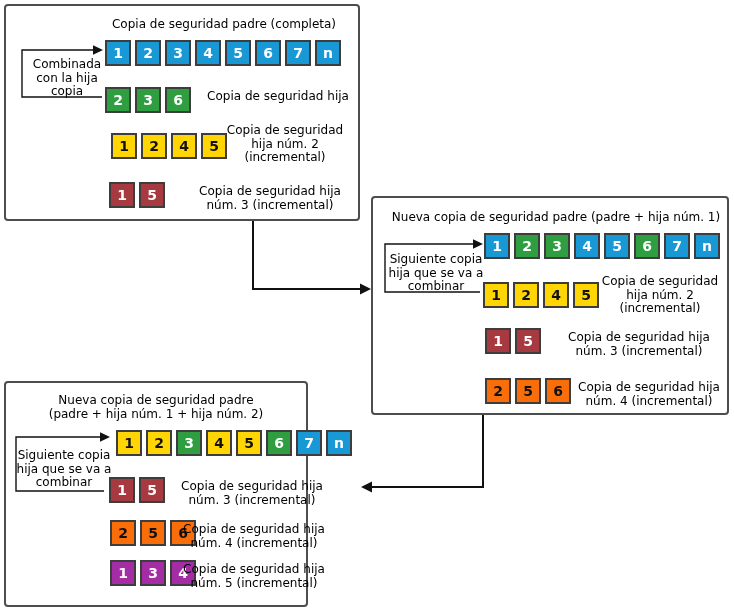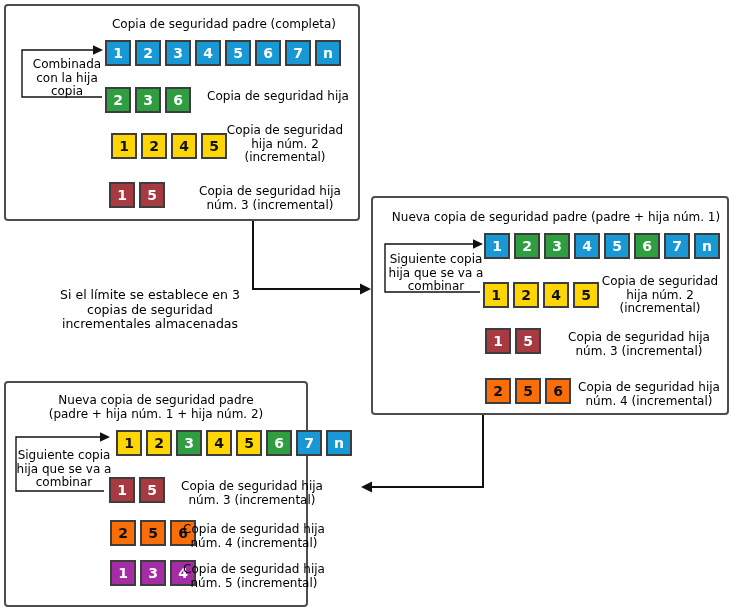--- a/index.html
+++ b/index.html
@@ -158,25 +158,20 @@
         <span class="blk" style="background: rgb(164, 44, 164); border-color: rgb(61, 61, 61); color: rgb(255, 255, 255);">1</span>
         <span class="blk" style="background: rgb(164, 44, 164); border-color: rgb(61, 61, 61); color: rgb(255, 255, 255);">3</span>
         <span class="blk" style="background: rgb(164, 44, 164); border-color: rgb(61, 61, 61); color: rgb(255, 255, 255);">4</span>
       </div>
     <div class="row-label" style="left:166px;top:180px;width:164px;">
         <div>Copia de seguridad hija</div>
         <div>núm. 5 (incremental)</div>
       </div>
   </div>
 
-  <div class="center-note" style="left:30px;top:288px;width:240px;">
-      <div>Si el límite se establece en 3</div>
-      <div>copias de seguridad</div>
-      <div>incrementales almacenadas</div>
-    </div>
 
   <svg class="overlay" viewBox="0 0 734 615">
 
     <g stroke="#111" fill="none" stroke-width="1.4">
       <path d="M100,50 H22 V97 H102"></path>
       <polygon points="103,50 93,45.3 93,54.7" fill="#111" stroke="none"></polygon>
     </g>
 
     <g stroke="#111" fill="none" stroke-width="1.4">
       <path d="M481,244 H385 V292 H480"></path>

